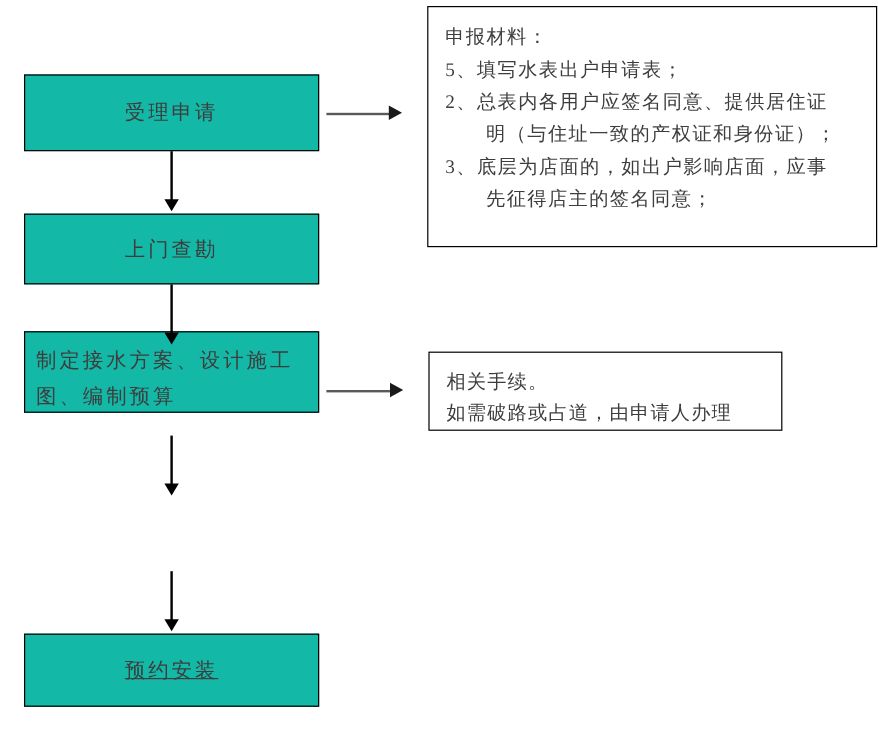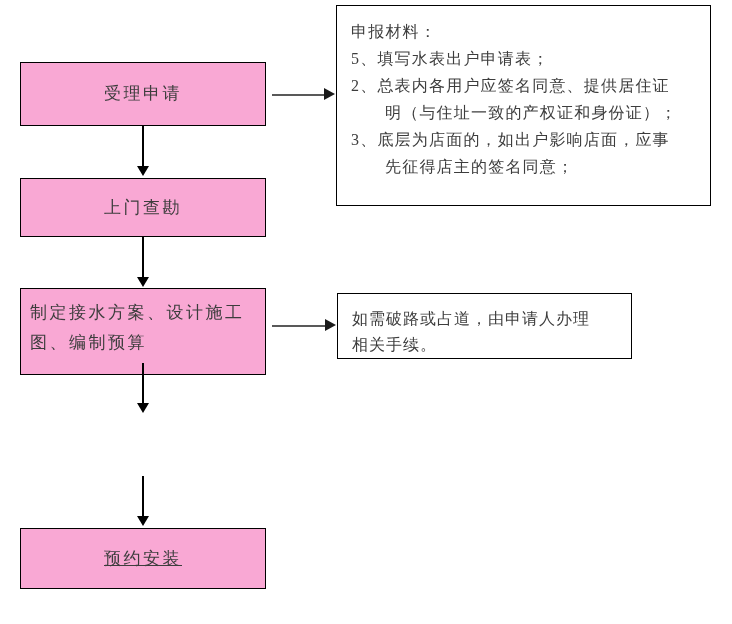--- a/index.html
+++ b/index.html
@@ -22,21 +22,21 @@
     top: 0;
     width: 732px;
     height: 624px;
   }
 
   
   .proc-box {
     position: absolute;
     box-sizing: border-box;
     border: 1.5px solid #000000;
-    background: #f9a8d4;
+    background: #14b8a6;
     display: flex;
     align-items: center;
     justify-content: center;
   }
   .proc-box .proc-label {
     font-size: 17px;
     letter-spacing: 2.5px;
     line-height: 30px;
     color: #3d3d3d;
     white-space: pre-wrap;
@@ -47,31 +47,32 @@
     justify-content: flex-start;
     padding: 9px 6px 0 9px;
   }
   .proc-box.align-left .proc-label {
     text-align: left;
   }
 
   
   #box-accept   { left: 20px;  top: 62px;  width: 246px; height: 64px; }
   #box-survey   { left: 20px;  top: 178px; width: 246px; height: 59px; font-family: Liberation Serif, serif; }
-  #box-plan     { left: 20px;  top: 288px; width: 246px; height: 87px; }
+  #box-plan     { left: 20px;  top: 276px; width: 246px; height: 68px; }
   #box-fee      { left: 20px;  top: 415px; width: 246px; height: 61px; }
   #box-install  { left: 20px;  top: 528px; width: 246px; height: 61px; text-decoration: underline; }
 
   
   .note-box {
     position: absolute;
     box-sizing: border-box;
     border: 1.5px solid #000000;
     background: #ffffff;
     padding: 12px 10px 10px 14px;
+    margin-left: 20px;
   }
   #note-materials { left: 336px; top: 5px;   width: 375px; height: 201px; }
   #note-road      { left: 337px; top: 293px; width: 295px; height: 66px; }
 
   .note-line {
     font-size: 16px;
     line-height: 27px;
     letter-spacing: 1.2px;
     color: #3d3d3d;
     white-space: pre;
@@ -139,22 +140,22 @@
   <div class="note-box" id="note-materials">
     <div class="note-line">申报材料：</div>
     <div class="note-line">5、填写水表出户申请表；</div>
     <div class="note-line">2、总表内各用户应签名同意、提供居住证</div>
     <div class="note-line indent">明（与住址一致的产权证和身份证）；</div>
     <div class="note-line">3、底层为店面的，如出户影响店面，应事</div>
     <div class="note-line indent">先征得店主的签名同意；</div>
   </div>
 
   <div class="note-box" id="note-road">
+    <div class="note-line">相关手续。</div>
     <div class="note-line">如需破路或占道，由申请人办理</div>
-    <div class="note-line">相关手续。</div>
   </div>
 
   <div class="v-conn" style="left:142px; top:126px; height:42px;"></div>
   <div class="v-arrowhead" style="left:137px; top:166px;"></div>
 
   <div class="v-conn" style="left:142px; top:237px; height:41px;"></div>
   <div class="v-arrowhead" style="left:137px; top:277px;"></div>
 
   <div class="v-conn" style="left:142px; top:363px; height:42px;"></div>
   <div class="v-arrowhead" style="left:137px; top:403px;"></div>

